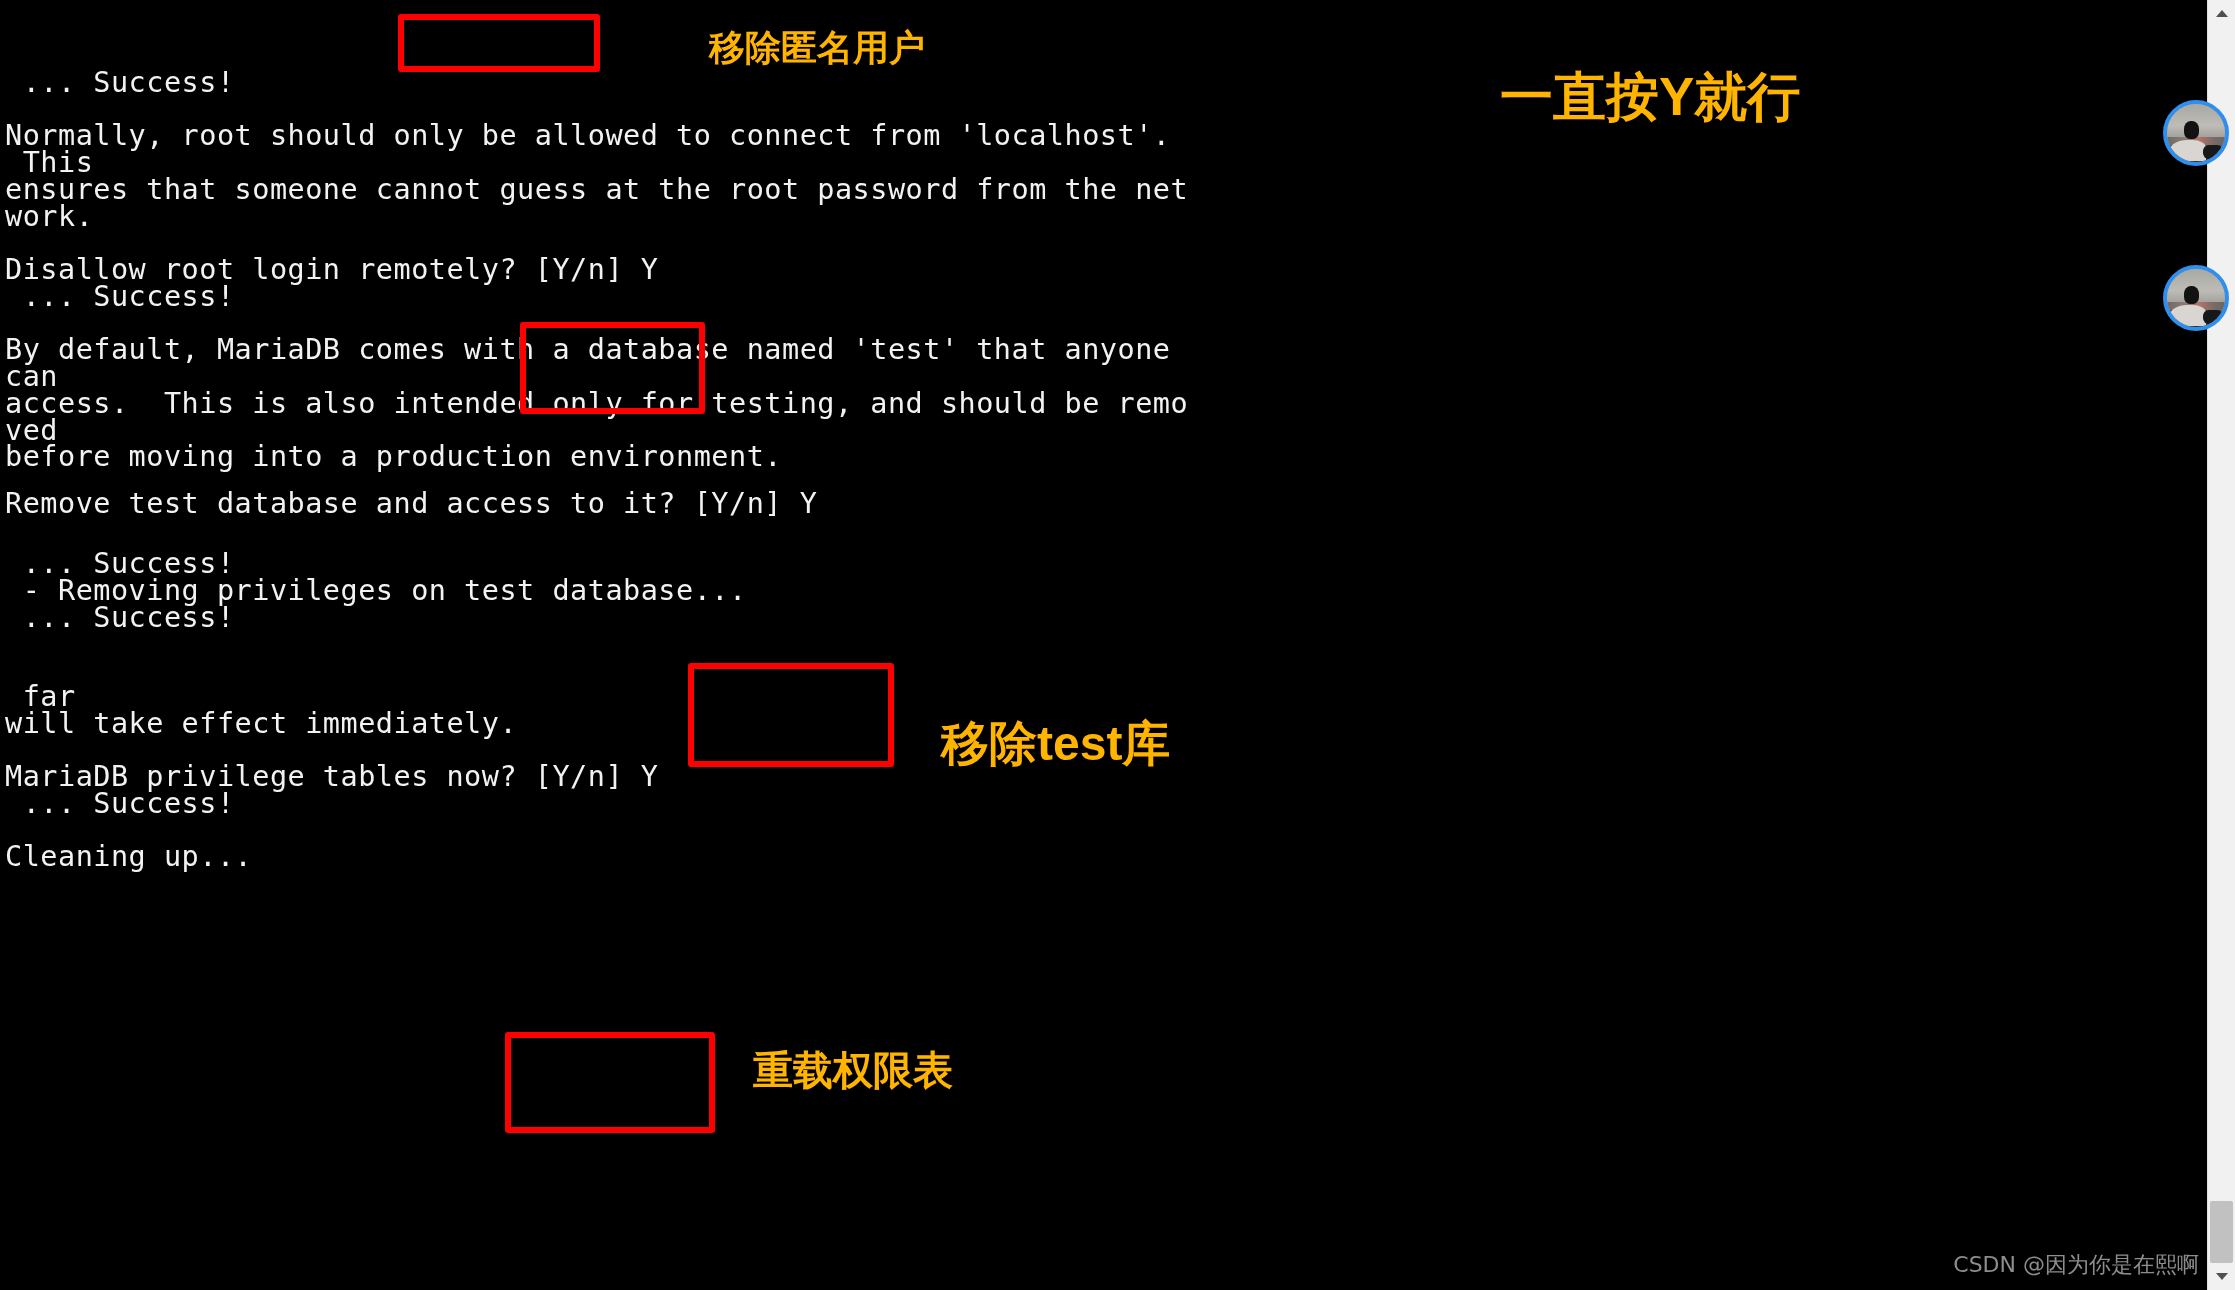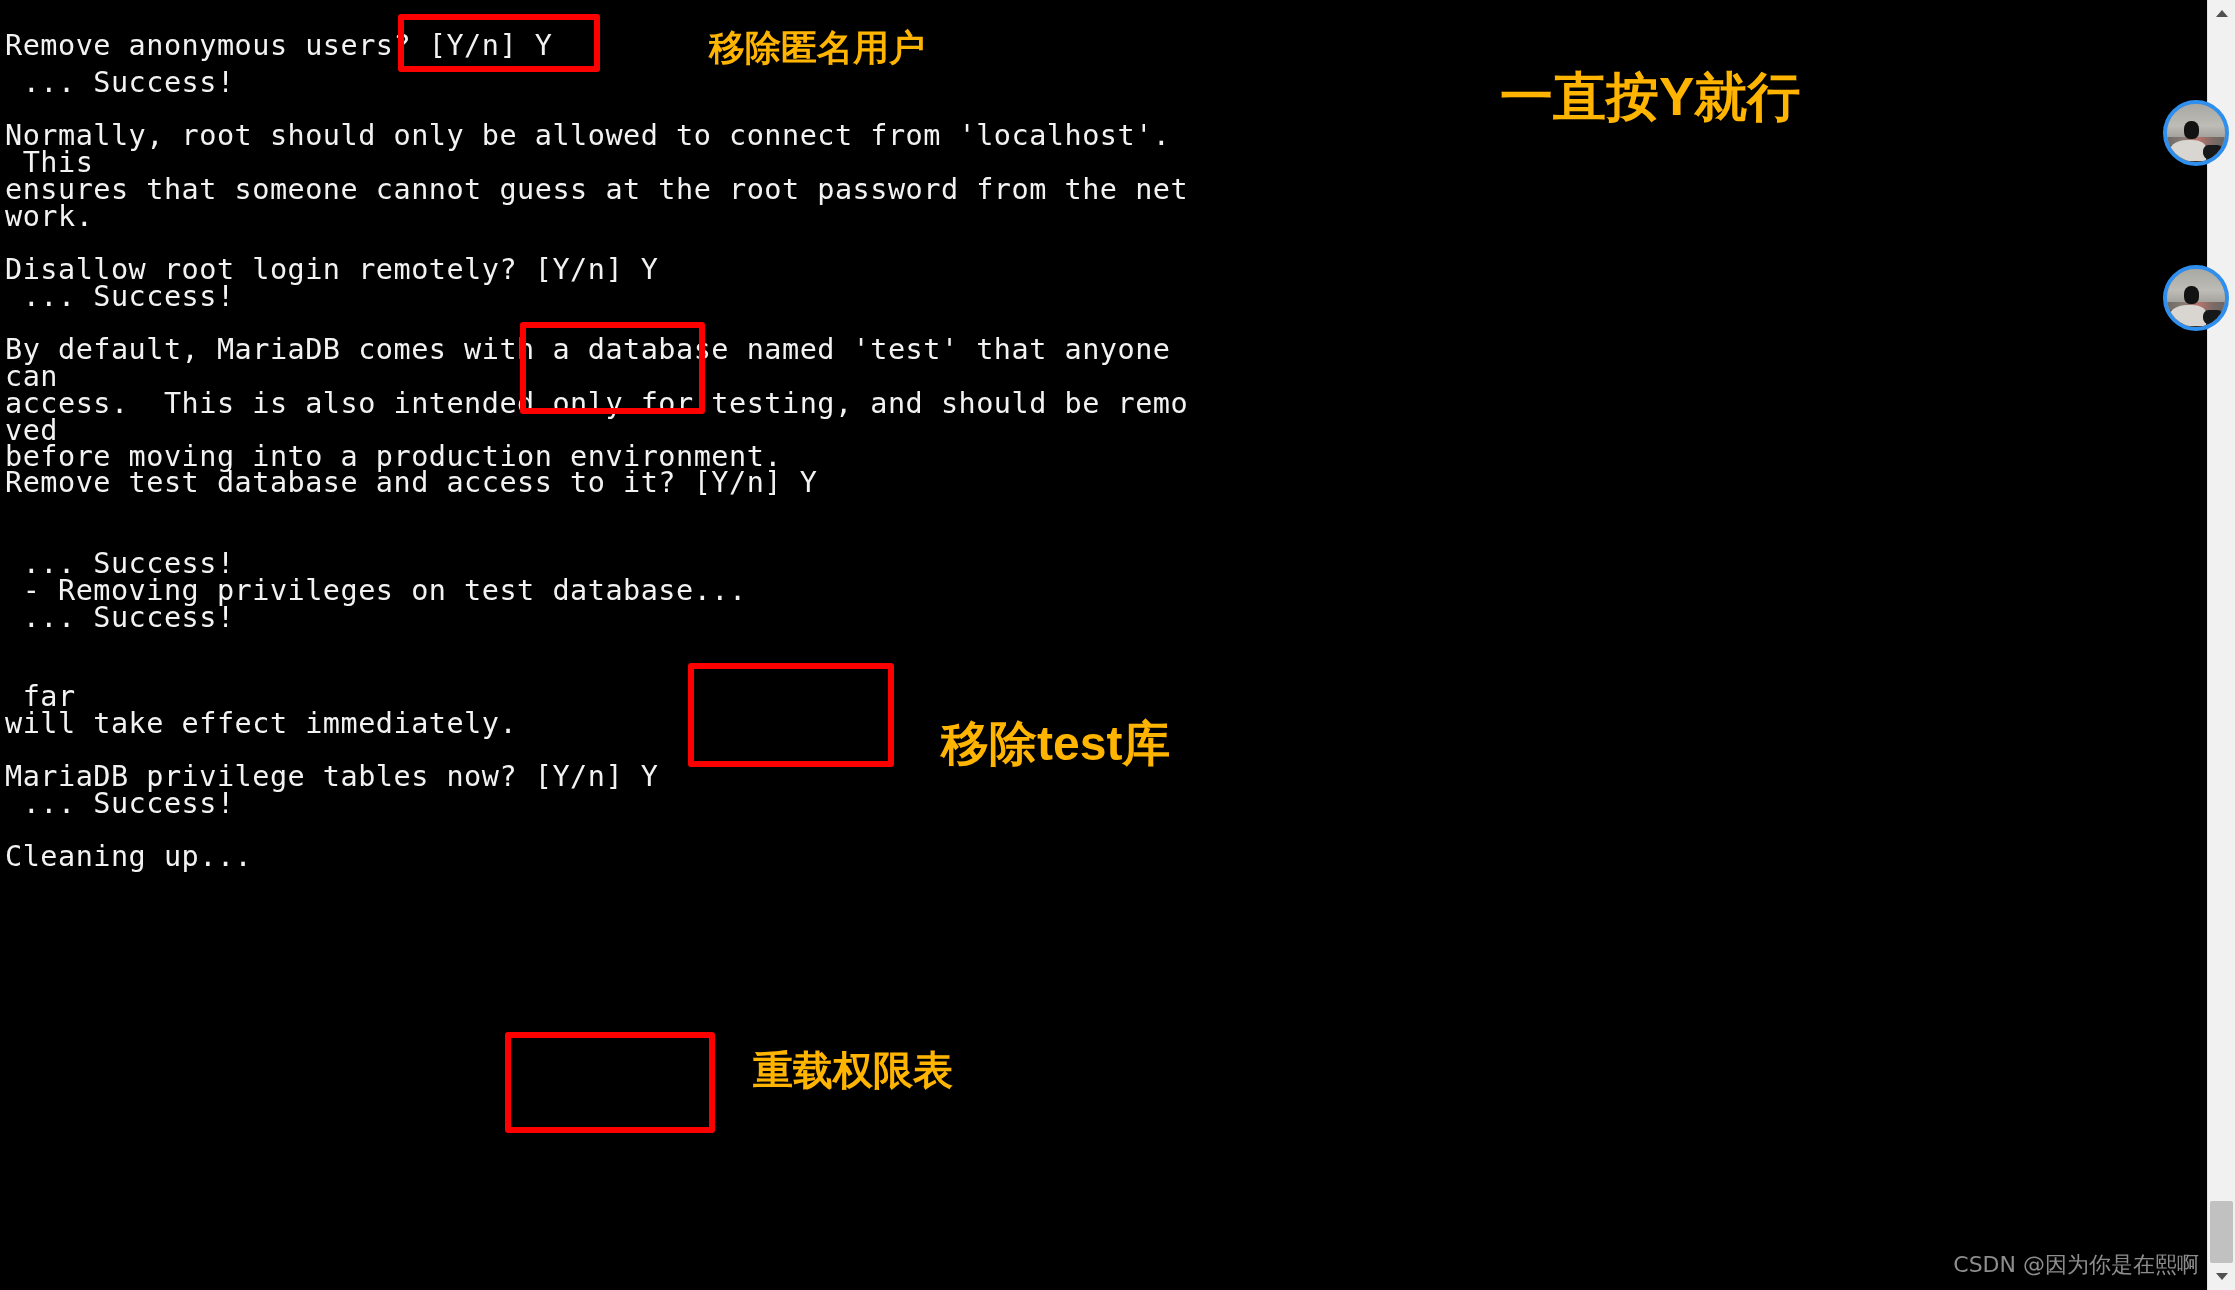--- a/index.html
+++ b/index.html
@@ -178,38 +178,37 @@
     white-space: pre;
     z-index: 7;
   }
 </style>
 </head>
 <body>
 
 <div id="screen">
 
   <div id="terminal">
-    <div class="tline" style="top:32px">Remove anonymous users? [Y/n] Y</div>
     <div class="tline" style="top:69px"> ... Success!</div>
     <div class="tline blank" style="top:96px"></div>
     <div class="tline" style="top:122px">Normally, root should only be allowed to connect from 'localhost'.</div>
     <div class="tline" style="top:149px"> This</div>
     <div class="tline" style="top:176px">ensures that someone cannot guess at the root password from the net</div>
     <div class="tline" style="top:203px">work.</div>
     <div class="tline blank" style="top:230px"></div>
     <div class="tline" style="top:256px">Disallow root login remotely? [Y/n] Y</div>
     <div class="tline" style="top:283px"> ... Success!</div>
     <div class="tline blank" style="top:310px"></div>
     <div class="tline" style="top:336px">By default, MariaDB comes with a database named 'test' that anyone</div>
     <div class="tline" style="top:363px">can</div>
     <div class="tline" style="top:390px">access.  This is also intended only for testing, and should be remo</div>
     <div class="tline" style="top:417px">ved</div>
     <div class="tline" style="top:443px">before moving into a production environment.</div>
     <div class="tline blank" style="top:470px"></div>
-    <div class="tline" style="top:469px">Remove test database and access to it? [Y/n] Y</div>
+    <div class="tline" style="top:490px">Remove test database and access to it? [Y/n] Y</div>
     <div class="tline" style="top:550px"> ... Success!</div>
     <div class="tline" style="top:577px"> - Removing privileges on test database...</div>
     <div class="tline" style="top:604px"> ... Success!</div>
     <div class="tline blank" style="top:630px"></div>
     <div class="tline" style="top:683px"> far</div>
     <div class="tline" style="top:710px">will take effect immediately.</div>
     <div class="tline blank" style="top:737px"></div>
     <div class="tline" style="top:763px">MariaDB privilege tables now? [Y/n] Y</div>
     <div class="tline" style="top:790px"> ... Success!</div>
     <div class="tline blank" style="top:817px"></div>

